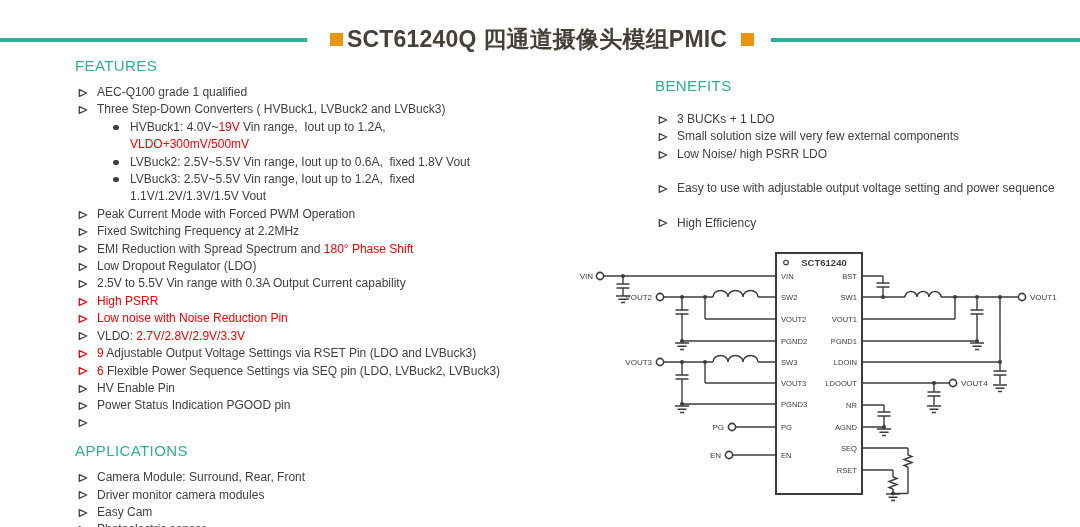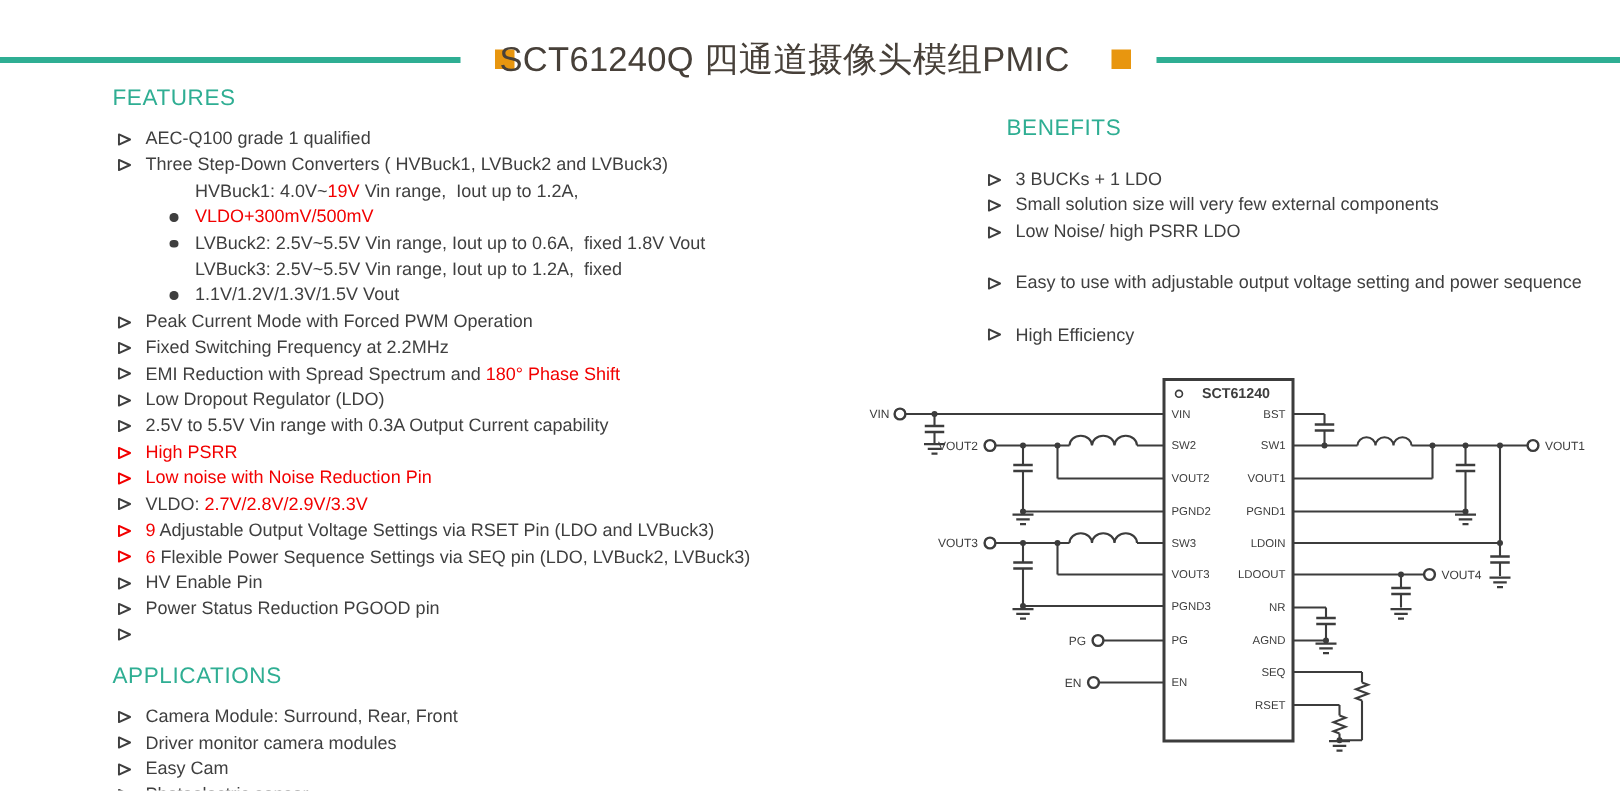--- a/index.html
+++ b/index.html
@@ -16,41 +16,41 @@
     font-family:"Liberation Sans","DejaVu Sans",sans-serif;color:var(--ink);
   }
   
   .rule{position:absolute;height:4px;background:var(--teal);top:38px;}
   .rule.left{left:0;width:307px;}
   .rule.right{left:771px;width:309px;}
   .sq{position:absolute;width:13px;height:13px;background:var(--orange);top:33px;}
   .sq.left{left:330px;}
   .sq.right{left:741px;}
   .page-title{
-    position:absolute;left:333px;top:23px;font-size:23px;font-weight:normal;
+    position:absolute;left:347px;top:23px;font-size:23px;font-weight:bold;
     color:#474039;letter-spacing:.2px;white-space:nowrap;line-height:1.4;
   }
   
   .sec-h{
     color:var(--teal);font-size:15px;font-weight:400;letter-spacing:.4px;
     line-height:19px;
   }
   .col-left{position:absolute;left:75px;top:56px;width:432px;}
   .col-right{position:absolute;left:655px;top:76px;width:425px;}
   .col-left .sec-h{margin-bottom:9px;}
-  .col-right .sec-h{margin-bottom:16px;margin-left:16px;}
+  .col-right .sec-h{margin-bottom:16px;}
   .apps-h{margin-top:9px;}
   
   .li{display:flex;align-items:flex-start;font-size:12px;line-height:17.4px;}
   .li .marker{
     flex:none;display:flex;align-items:center;justify-content:flex-start;
     height:17.4px;width:22px;padding-left:3px;color:var(--ink);
   }
   .li .marker.red{color:var(--red);}
-  .li.lvl2{margin-left:38px;align-items:flex-end;}
+  .li.lvl2{margin-left:38px;}
   .li.lvl2 .marker{width:17px;padding-left:0;}
   .dot{width:5.5px;height:5.5px;border-radius:50%;background:var(--ink);display:inline-block;}
   .txt{white-space:pre-wrap;}
   .red{color:var(--red);}
   .benefits-list .li{margin-bottom:0;}
   .benefits-list .li:nth-child(n+4){margin-top:17px;}
   
   .schematic{position:absolute;left:560px;top:238px;}
   .schematic text{
     font-family:"Liberation Sans","DejaVu Sans",sans-serif;
@@ -192,21 +192,21 @@
           </svg>
         </span>
         <span class="txt"><span>HV Enable Pin</span></span>
       </div>
       <div class="li lvl1">
         <span class="marker">
           <svg width="10" height="10" viewBox="0 0 10 10">
             <path d="M1.3 1.6 L8.7 5 L1.3 8.4 Z" fill="none" stroke="currentColor" stroke-width="1.3" stroke-linejoin="round"></path>
           </svg>
         </span>
-        <span class="txt"><span>Power Status Reduction PGOOD pin</span></span>
+        <span class="txt"><span>Power Status Indication PGOOD pin</span></span>
       </div>
       <div class="li lvl1">
         <span class="marker">
           <svg width="10" height="10" viewBox="0 0 10 10">
             <path d="M1.3 1.6 L8.7 5 L1.3 8.4 Z" fill="none" stroke="currentColor" stroke-width="1.3" stroke-linejoin="round"></path>
           </svg>
         </span>
       </div>
     </div>
   <div class="sec-h apps-h">APPLICATIONS</div>

